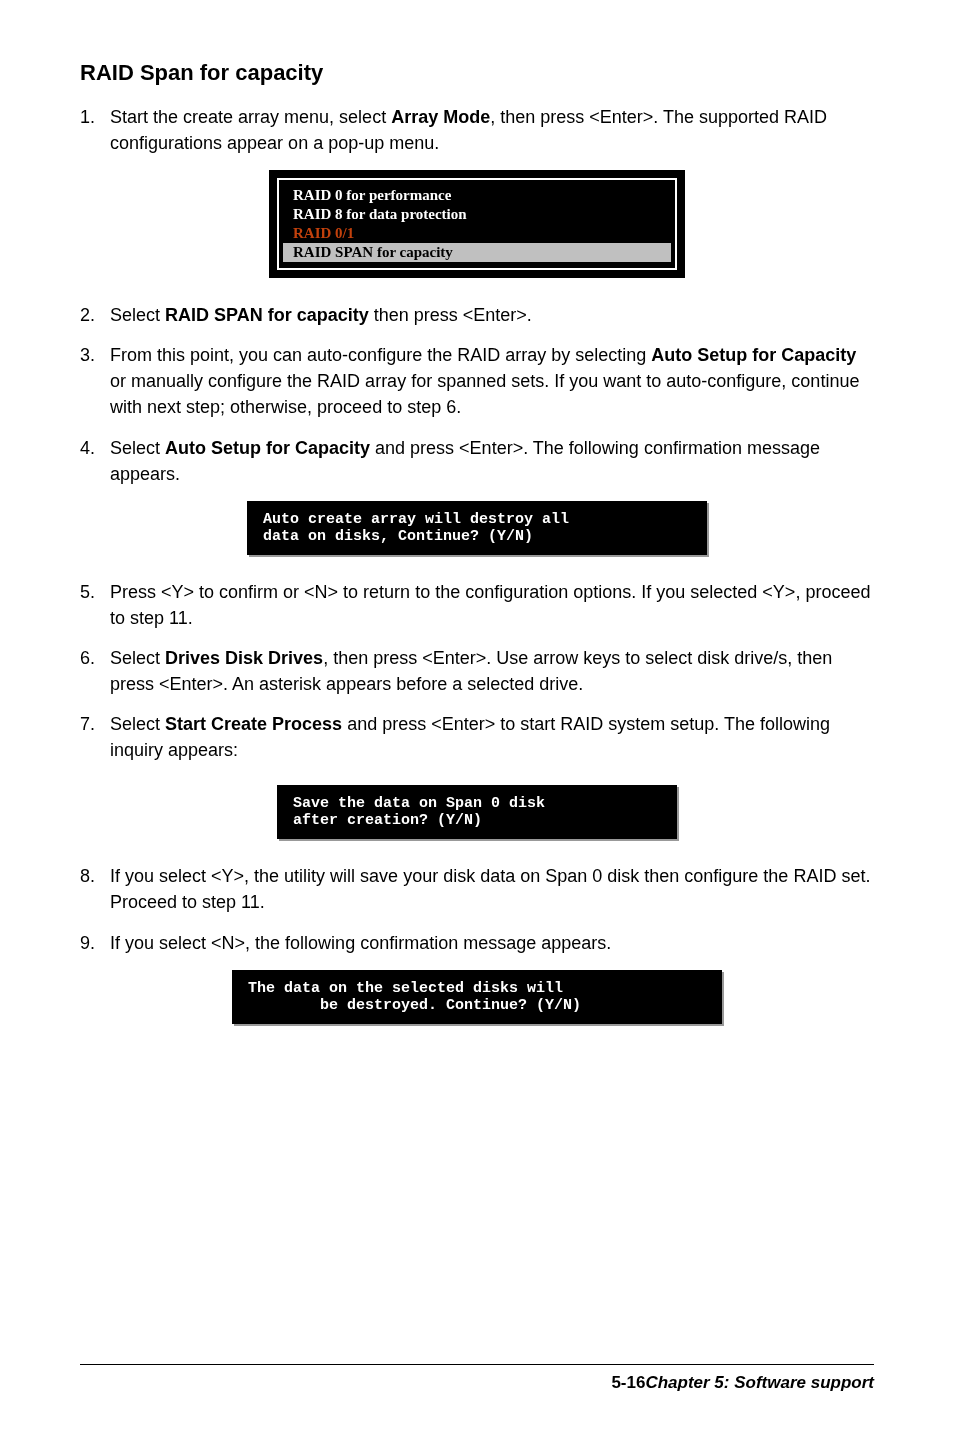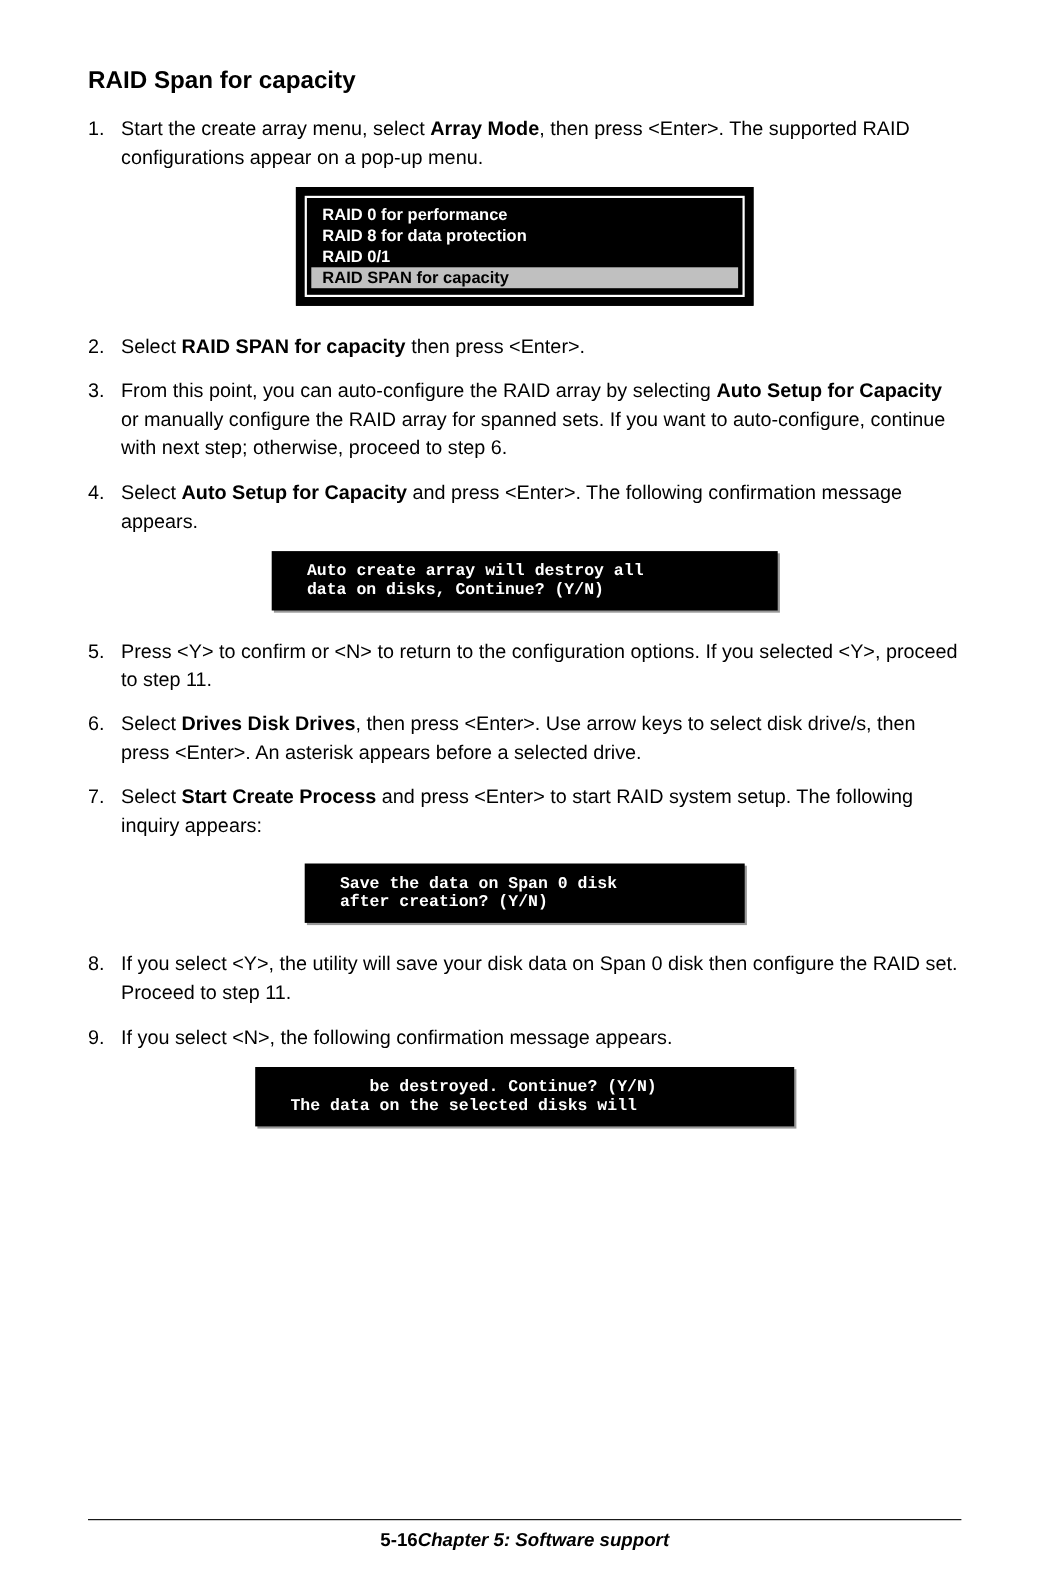--- a/index.html
+++ b/index.html
@@ -41,67 +41,67 @@
     border: 6px double #000000;
     box-shadow: 0 0 0 3px #000 inset;
     padding: 0;
   }
   .terminal-box-menu .inner {
     border: 2px solid #ffffff;
     margin: 2px;
     padding: 6px 0;
   }
   .menu-line {
-    font-family: Liberation Sans, sans-serif;
+    font-family: Liberation Serif, serif;
     font-size: 15px;
     font-weight: bold;
     color: #ffffff;
     padding: 1px 14px;
     white-space: pre;
   }
   .menu-line.dim {
-    color: #ffffff;
+    color: #c2410c;
     font-weight: bold;
   }
   .menu-line.selected {
     background: #c0c0c0;
     color: #000000;
     margin: 0 4px;
     padding: 1px 10px;
   }
   .terminal-msg {
     width: 460px;
     margin: 10px auto 24px auto;
     background: #000000;
-    padding: 10px 32px;
+    padding: 10px 16px;
     box-shadow: 2px 2px 0 rgba(0,0,0,0.4);
   }
   .terminal-msg-line {
     font-family: "Courier New", monospace;
     font-size: 15px;
     font-weight: bold;
     color: #ffffff;
     white-space: pre;
   }
   .terminal-msg.narrow {
     width: 400px;
     margin-top: 22px;
   }
   .terminal-msg.wide {
     width: 490px;
   }
   .footer {
     position: absolute;
-    bottom: 28px;
+    bottom: 45px;
     left: 80px;
     right: 80px;
     border-top: 1px solid #000000;
     padding-top: 8px;
     display: flex;
-    justify-content: center;
+    justify-content: flex-end;
     font-size: 17px;
   }
   .footer-left {
     font-weight: bold;
   }
   .footer-right {
     font-weight: bold;
     font-style: italic;
   }
 </style>
@@ -180,20 +180,20 @@
   <div class="step-num">8.</div>
   <div class="step-text">If you select &lt;Y&gt;, the utility will save your disk data on Span 0 disk then configure the RAID set. Proceed to step 11.</div>
 </div>
 
 <div class="step">
   <div class="step-num">9.</div>
   <div class="step-text">If you select &lt;N&gt;, the following confirmation message appears.</div>
 </div>
 
 <div class="terminal-msg wide">
+  <div class="terminal-msg-line">The data on the selected disks will</div>
   <div class="terminal-msg-line">        be destroyed. Continue? (Y/N)</div>
-  <div class="terminal-msg-line">The data on the selected disks will</div>
 </div>
 
 <div class="footer">
   <div class="footer-left">5-16</div>
   <div class="footer-right">Chapter 5: Software support</div>
 </div>
 
 </body></html>

